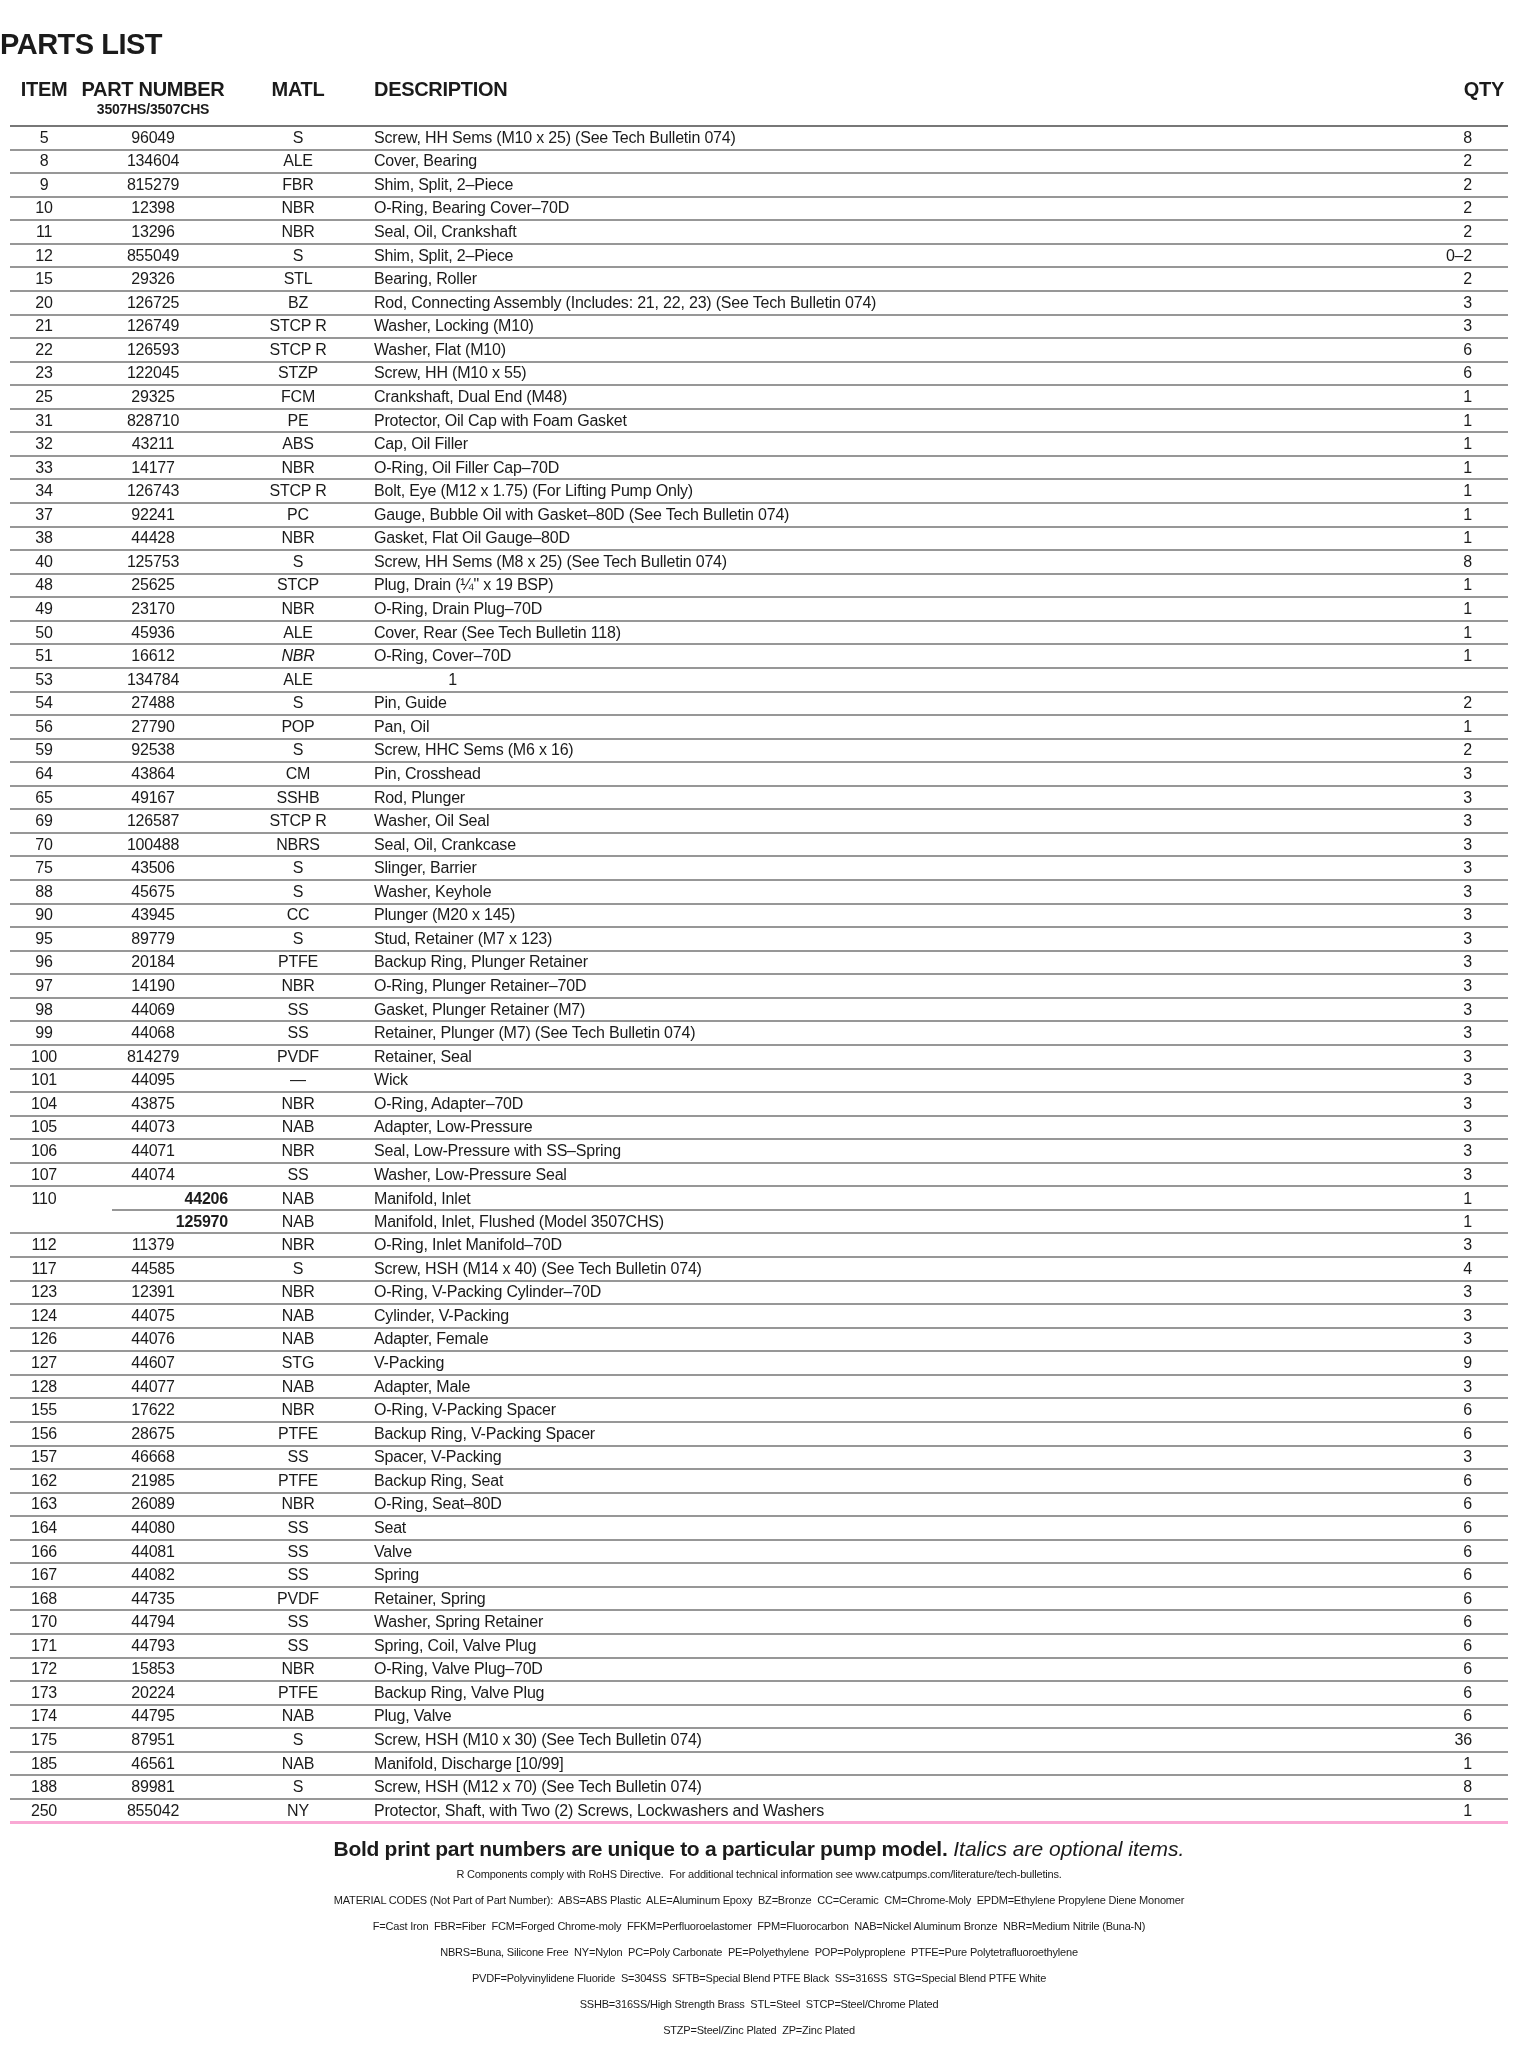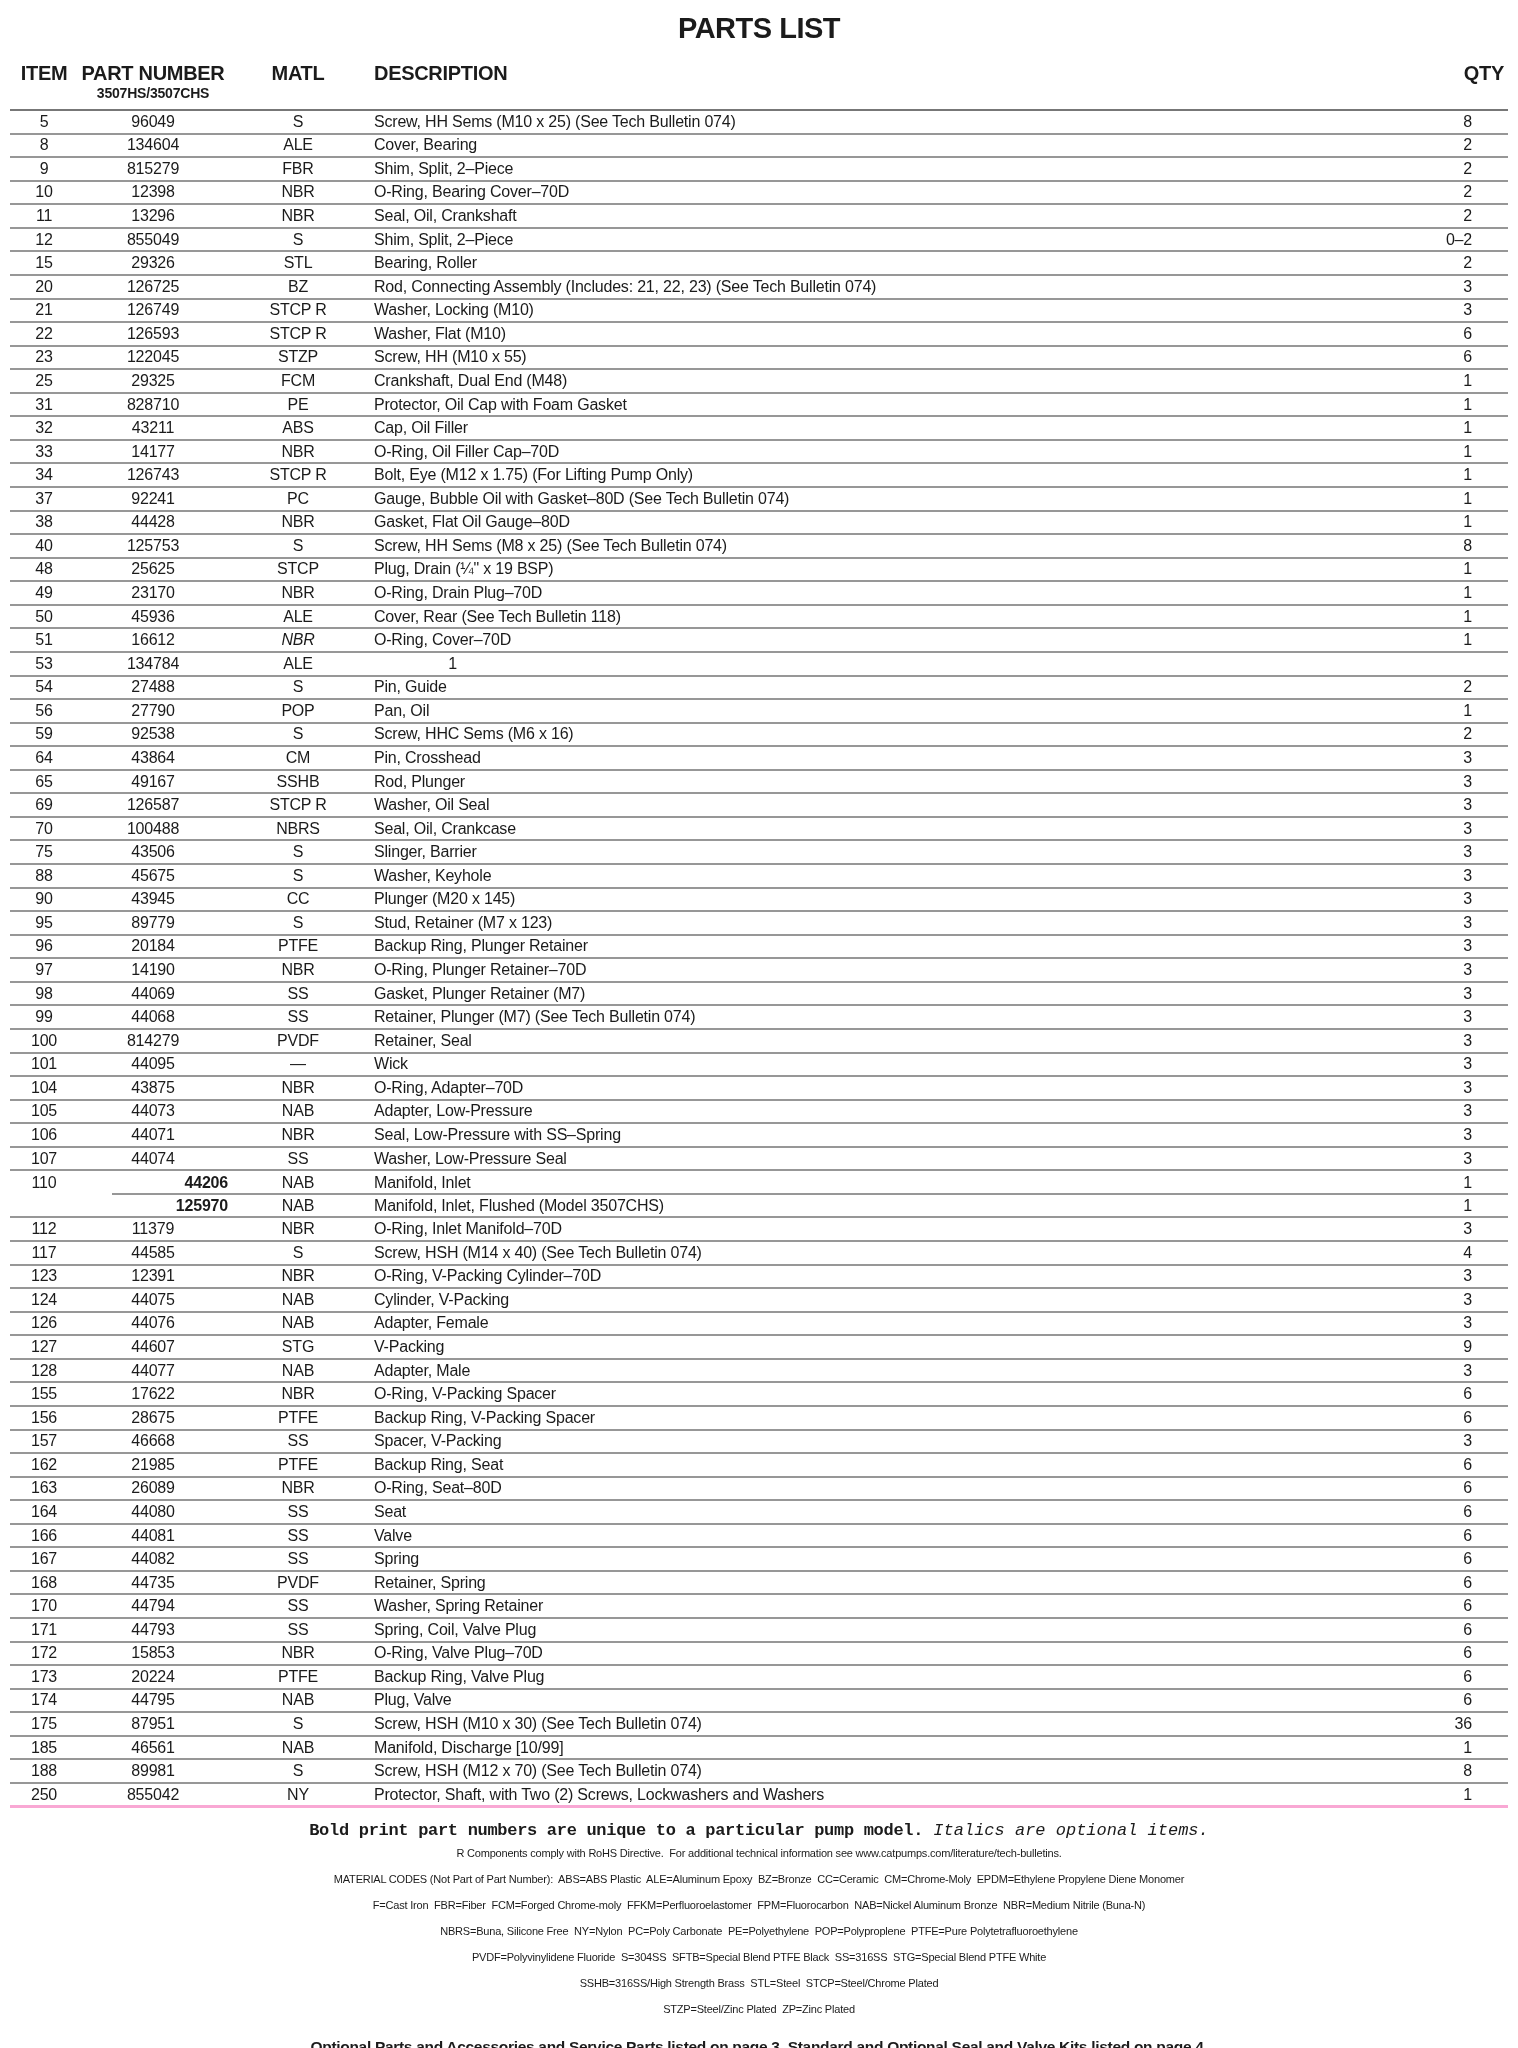--- a/index.html
+++ b/index.html
@@ -5,22 +5,22 @@
   html,body { margin:0; padding:0; }
   body {
     width:1518px; height:2048px; background:#ffffff;
     font-family:"Liberation Sans", sans-serif;
     color:#1b1b1b;
     overflow:hidden;
   }
   .page { width:1518px; height:2048px; position:relative; }
 
   .title {
-    text-align:center; font-weight:bold; font-size:29px;
-    letter-spacing:-0.5px; padding-top:12px;
+    font-weight:bold; font-size:29px;
+    letter-spacing:-0.5px; padding-top:28px;
   }
 
   .table { margin:0 10px; }
 
   .hrow { display:flex; align-items:center; font-weight:bold; font-size:20px; margin-top:17px; letter-spacing:-0.3px; }
   .hsub { display:flex; font-weight:bold; font-size:14px; letter-spacing:-0.2px; padding-bottom:8px; }
 
   .cell { box-sizing:border-box; }
   .c-item { width:68px;  text-align:center; flex:none; }
   .c-part { width:150px; text-align:center; flex:none; }
@@ -42,21 +42,21 @@
   .row .c-qty { padding-right:36px; }
   .row.sep-indent { border-bottom:none; }
   .row.sep-indent::after {
     content:""; position:absolute; left:102px; right:0; bottom:0;
     height:2px; background:#979797;
   }
   .bold { font-weight:bold;text-align:right; }
   .italic { font-style:italic; }
 
   .footnotes { text-align:center; margin-top:13px; }
-  .note-line { font-size:17px;font-family:Liberation Mono, monospace; }
+  .note-line { font-size:21px; }
   .note-line .bold { letter-spacing:-0.3px; }
   .foot-line {
     font-size:11px; line-height:26px; white-space:pre-wrap;
     letter-spacing:-0.2px;
   }
   .bottom-note {
     font-weight:bold; font-size:15.5px; margin-top:16px; letter-spacing:-0.3px;
   }
 </style>
 </head>

